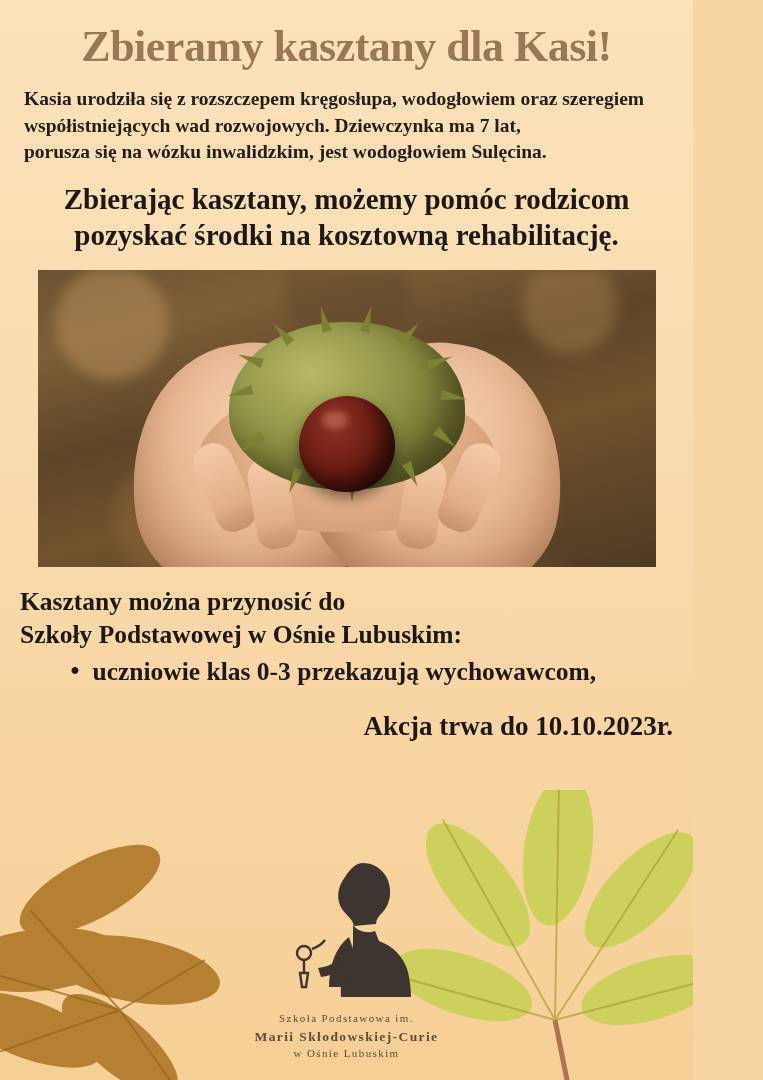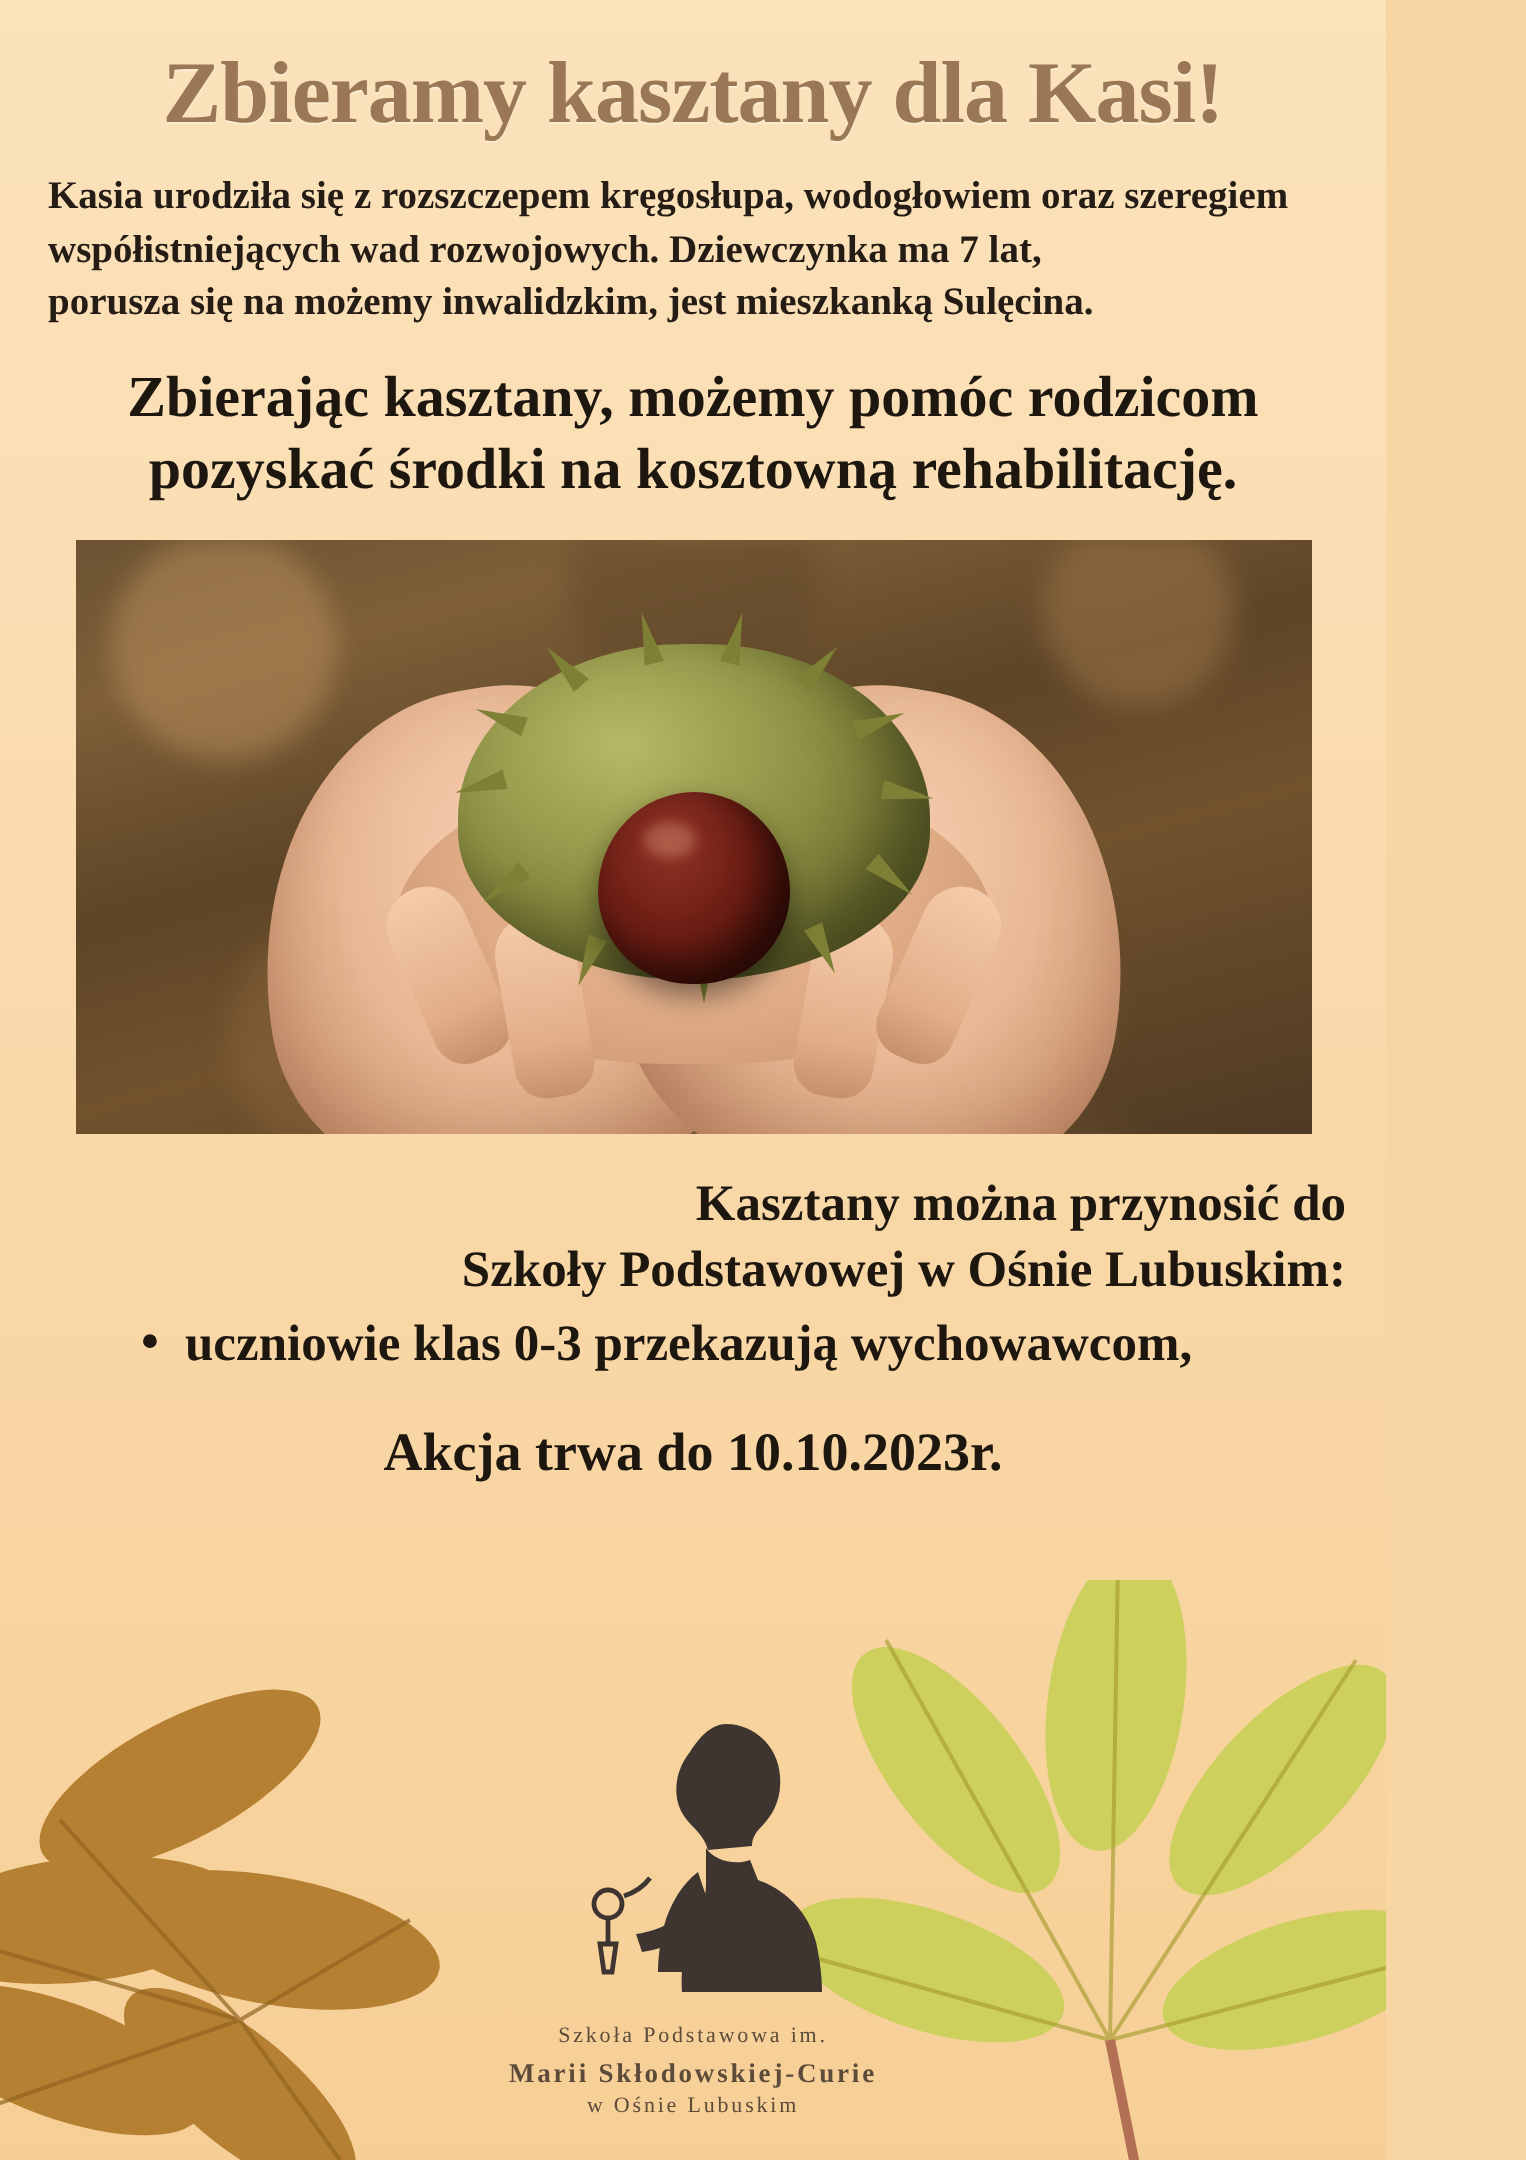--- a/index.html
+++ b/index.html
@@ -167,21 +167,21 @@
     top: 16%;
     width: 26px;
     height: 18px;
     border-radius: 50%;
     background: rgba(255,200,170,0.28);
     filter: blur(3px);
   }
 
   
   .info {
-    text-align: right;
+    text-align: left;
     font-size: 25.5px;
     font-weight: bold;
     color: #1d1710;
     margin: 18px 20px 0 20px;
     line-height: 1.3;
   }
   .info .line { display: block; }
 
   .bullets {
     margin: 4px auto 0 auto;
@@ -199,21 +199,21 @@
     padding-left: 26px;
   }
   .bullets li::before {
     content: "•";
     position: absolute;
     left: 4px;
     top: -1px;
   }
 
   .deadline {
-    text-align: center;
+    text-align: right;
     font-size: 27px;
     font-weight: bold;
     color: #1d1710;
     margin: 22px 20px 0 20px;
   }
 
   
   .logo {
     position: absolute;
     left: 50%;
@@ -279,21 +279,21 @@
       </g>
       <path d="M172 230 L 186 300" stroke="#b06b52" stroke-width="5" fill="none"></path>
     </g>
   </svg>
 
   <h1 class="headline">Zbieramy kasztany dla Kasi!</h1>
 
   <div class="intro">
     <span class="line">Kasia urodziła się z rozszczepem kręgosłupa, wodogłowiem oraz szeregiem</span>
     <span class="line">współistniejących wad rozwojowych. Dziewczynka ma 7 lat,</span>
-    <span class="line">porusza się na możemy inwalidzkim, jest mieszkanką Sulęcina.</span>
+    <span class="line">porusza się na wózku inwalidzkim, jest wodogłowiem Sulęcina.</span>
   </div>
 
   <div class="callout">
     <span class="line">Zbierając kasztany, możemy pomóc rodzicom</span>
     <span class="line">pozyskać środki na kosztowną rehabilitację.</span>
   </div>
 
   <div class="photo-wrap">
     <div class="photo">
       <div class="blur-dots"></div>

